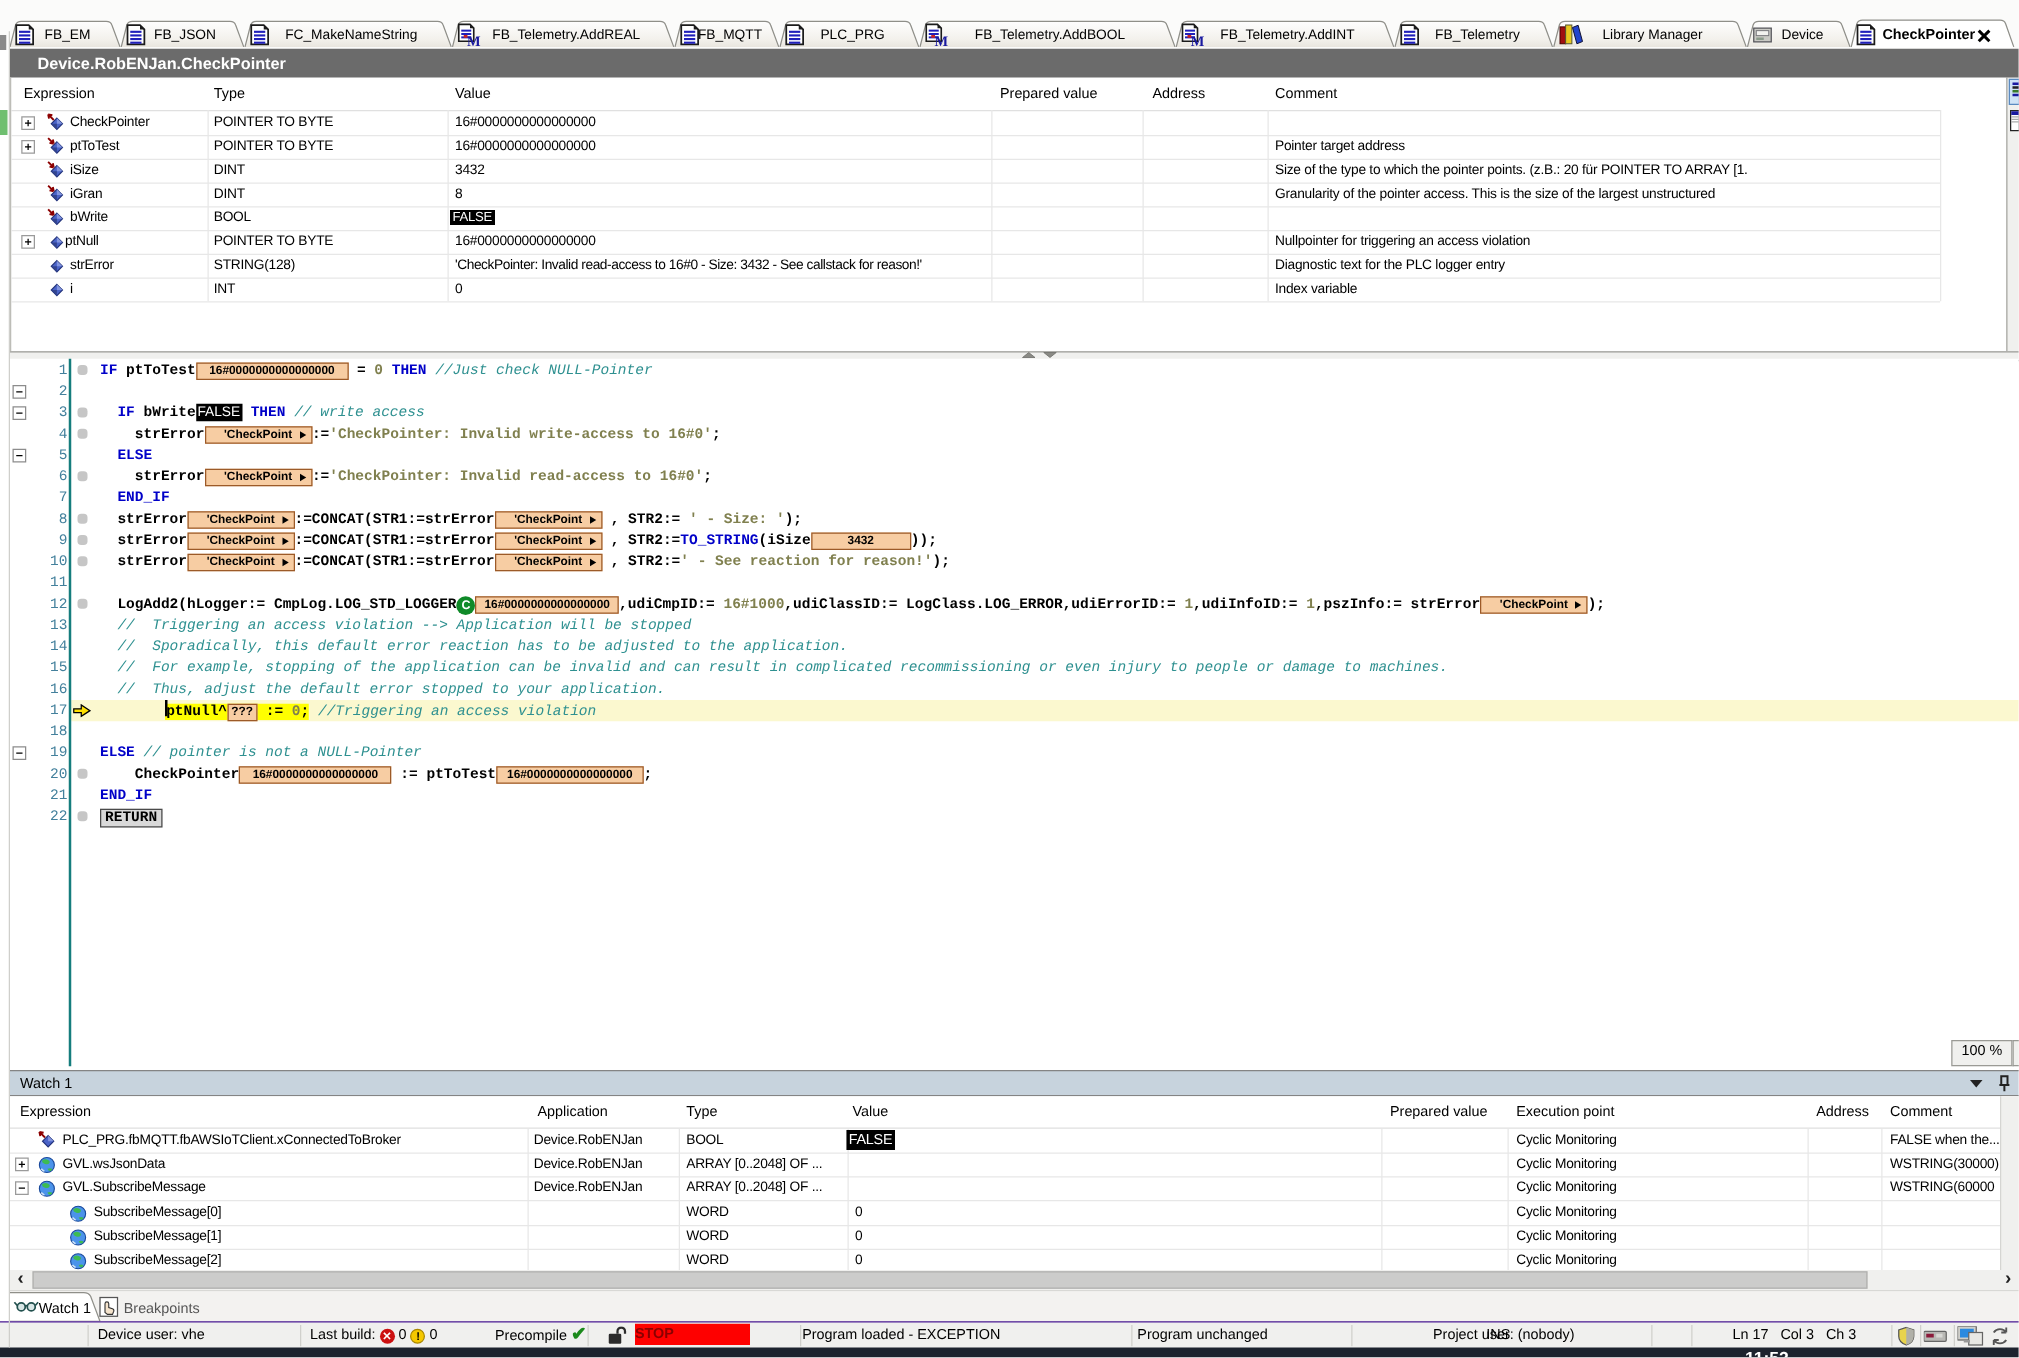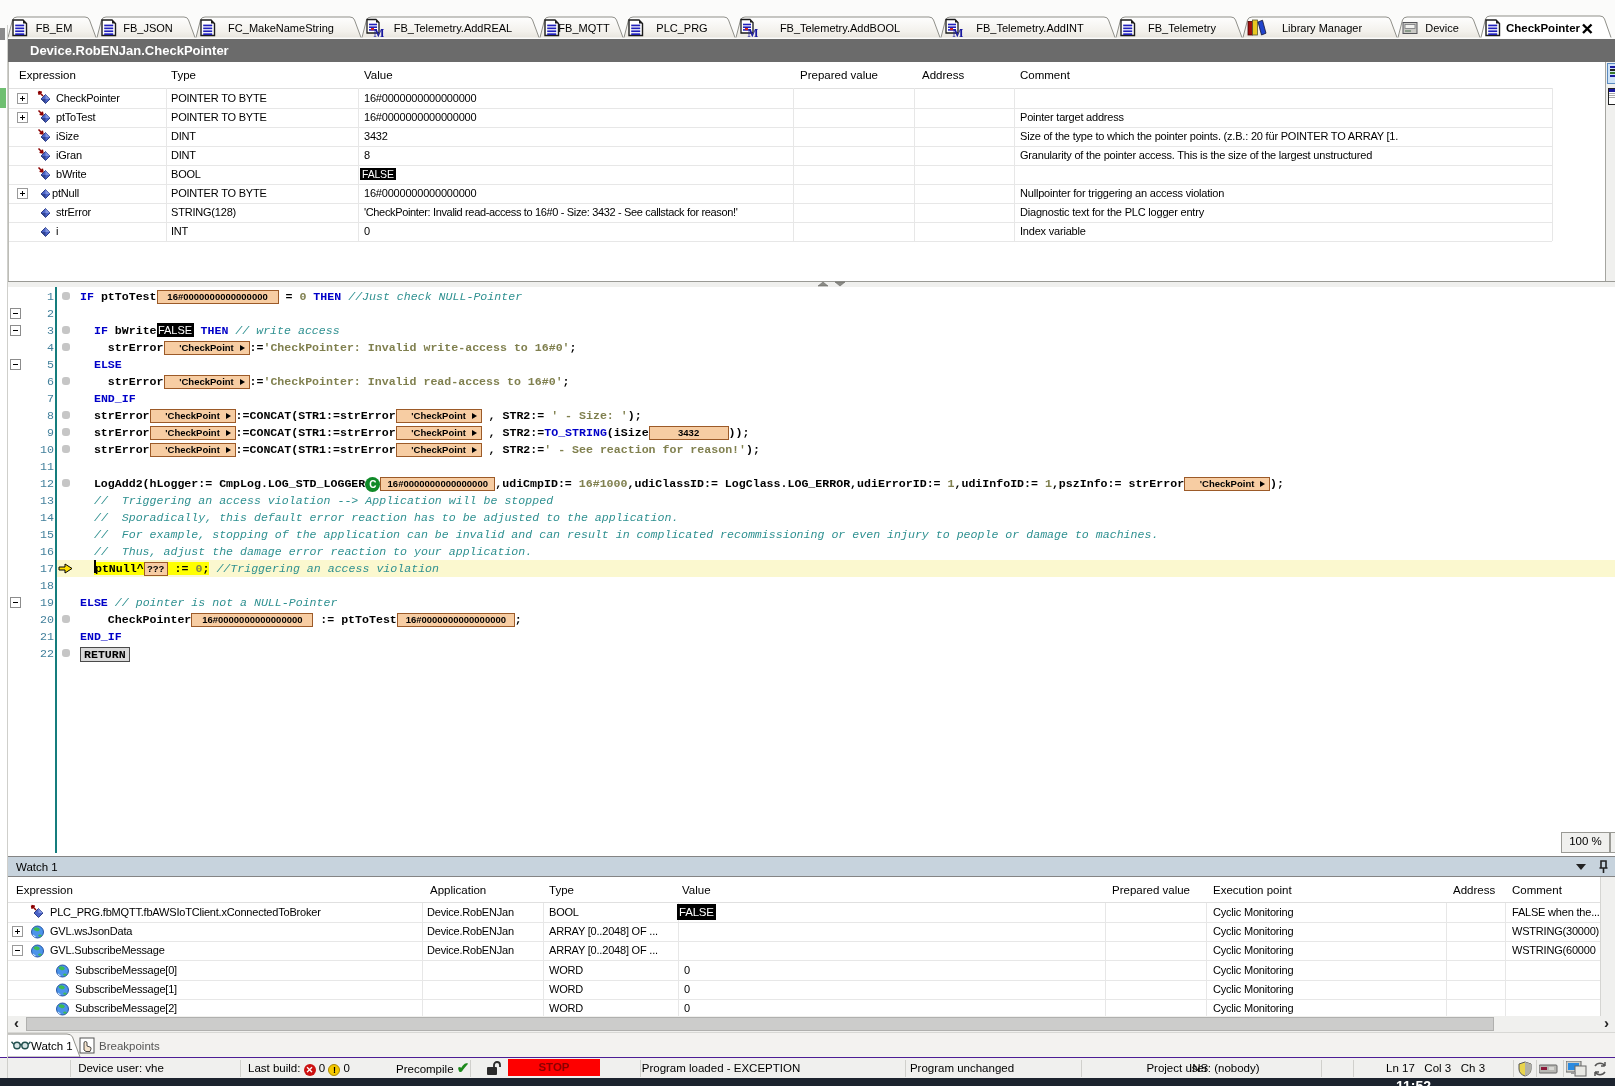--- a/index.html
+++ b/index.html
@@ -329,24 +329,24 @@
     <div class="cl" style="top:86px;"><span class="ln">6</span><div class="dot"></div><span class="ct">    strError<span class="mb" style="width:86px;">'CheckPoint<i class="tri"></i></span>:=<span class="n">'CheckPointer: Invalid read-access to 16#0'</span>;</span></div>
     <div class="cl" style="top:103px;"><span class="ln">7</span><span class="ct">  <span class="k">END_IF</span></span></div>
     <div class="cl" style="top:120px;"><span class="ln">8</span><div class="dot"></div><span class="ct">  strError<span class="mb" style="width:86px;">'CheckPoint<i class="tri"></i></span>:=CONCAT(STR1:=strError<span class="mb" style="width:86px;">'CheckPoint<i class="tri"></i></span> , STR2:= <span class="n">' - Size: '</span>);</span></div>
     <div class="cl" style="top:137px;"><span class="ln">9</span><div class="dot"></div><span class="ct">  strError<span class="mb" style="width:86px;">'CheckPoint<i class="tri"></i></span>:=CONCAT(STR1:=strError<span class="mb" style="width:86px;">'CheckPoint<i class="tri"></i></span> , STR2:=<span class="k">TO_STRING</span>(iSize<span class="mb" style="width:80px;">3432</span>));</span></div>
     <div class="cl" style="top:154px;"><span class="ln">10</span><div class="dot"></div><span class="ct">  strError<span class="mb" style="width:86px;">'CheckPoint<i class="tri"></i></span>:=CONCAT(STR1:=strError<span class="mb" style="width:86px;">'CheckPoint<i class="tri"></i></span> , STR2:=<span class="n">' - See reaction for reason!'</span>);</span></div>
     <div class="cl" style="top:171px;"><span class="ln">11</span><span class="ct"></span></div>
     <div class="cl" style="top:188px;"><span class="ln">12</span><div class="dot"></div><span class="ct">  LogAdd2(hLogger:= CmpLog.LOG_STD_LOGGER<span style="display:inline-block;width:15px;height:15px;border-radius:50%;background:#0f8a28;color:#fff;font-family:'Liberation Sans',sans-serif;font-size:10px;font-weight:bold;line-height:15px;text-align:center;vertical-align:-1px;">C</span><span class="mb" style="width:115px;">16#0000000000000000</span>,udiCmpID:= <span class="n">16#1000</span>,udiClassID:= LogClass.LOG_ERROR,udiErrorID:= <span class="n">1</span>,udiInfoID:= <span class="n">1</span>,pszInfo:= strError<span class="mb" style="width:86px;">'CheckPoint<i class="tri"></i></span>);</span></div>
     <div class="cl" style="top:205px;"><span class="ln">13</span><span class="ct">  <span class="c">//  Triggering an access violation --&gt; Application will be stopped</span></span></div>
     <div class="cl" style="top:222px;"><span class="ln">14</span><span class="ct">  <span class="c">//  Sporadically, this default error reaction has to be adjusted to the application.</span></span></div>
     <div class="cl" style="top:239px;"><span class="ln">15</span><span class="ct">  <span class="c">//  For example, stopping of the application can be invalid and can result in complicated recommissioning or even injury to people or damage to machines.</span></span></div>
-    <div class="cl" style="top:256px;"><span class="ln">16</span><span class="ct">  <span class="c">//  Thus, adjust the damage error reaction to your application.</span></span></div>
+    <div class="cl" style="top:256px;"><span class="ln">16</span><span class="ct">  <span class="c">//  Thus, adjust the default error stopped to your application.</span></span></div>
     <div class="cl" style="top:273px;"><span class="ln">17</span><svg style="position:absolute;left:50px;top:3px;" width="15" height="11" xmlns="http://www.w3.org/2000/svg">
         <path d="M1,4 h6 v-3 l7,4.5 l-7,4.5 v-3 h-6 z" fill="#ffe000" stroke="#000" stroke-width="1"></path>
-      </svg><span class="ct">  <span style="background:#ffff00;"><span style="display:inline-block;width:2px;height:13px;background:#000;vertical-align:-1px;margin-right:-1px;"></span>ptNull^<span class="mb" style="width:24px;">???</span> := <span class="n">0</span>;</span> <span class="c">//Triggering an access violation</span></span></div>
+      </svg><span class="ct">  <span style="background:#ffff00;margin-left:38px;"><span style="display:inline-block;width:2px;height:13px;background:#000;vertical-align:-1px;margin-right:-1px;"></span>ptNull^<span class="mb" style="width:24px;">???</span> := <span class="n">0</span>;</span> <span class="c">//Triggering an access violation</span></span></div>
     <div class="cl" style="top:290px;"><span class="ln">18</span><span class="ct"></span></div>
     <div class="cl" style="top:307px;"><div class="fold"><i></i></div><span class="ln">19</span><span class="ct"><span class="k">ELSE</span> <span class="c">// pointer is not a NULL-Pointer</span></span></div>
     <div class="cl" style="top:324px;"><span class="ln">20</span><div class="dot"></div><span class="ct">    CheckPointer<span class="mb" style="width:122px;">16#0000000000000000</span> := ptToTest<span class="mb" style="width:118px;">16#0000000000000000</span>;</span></div>
     <div class="cl" style="top:341px;"><span class="ln">21</span><span class="ct"><span class="k">END_IF</span></span></div>
     <div class="cl" style="top:358px;"><span class="ln">22</span><div class="dot"></div><span class="ct"><span style="display:inline-block;box-sizing:border-box;height:15px;background:#d9d9d9;border:1px solid #4a4a4a;line-height:13px;padding:0 3px;vertical-align:-0.5px;">RETURN</span></span></div>
   </div>
 <div class="abs" id="gutline"></div>
 <div class="abs" id="zoombox">100 %</div>
 <div class="abs" style="left:1610px;top:832px;width:5px;height:19px;background:#f0f0ee;border:1px solid #9a9a95;border-right:none;"></div>
 <div class="abs" id="watchbar">
@@ -491,21 +491,21 @@
     <div class="sep" style="left:1513px;"></div>
     <div class="sep" style="left:1536px;"></div>
     <div class="sep" style="left:1563px;"></div>
     <div style="position:absolute;left:-29px;width:300px;text-align:center;top:0;">Device user: vhe</div>
     <div style="position:absolute;left:248px;top:0;">Last build: <span style="display:inline-block;width:12px;height:12px;border-radius:50%;background:#cc1111;color:#fff;font-size:9px;line-height:12px;text-align:center;font-weight:bold;vertical-align:-1px;">✕</span> 0 <span style="display:inline-block;width:12px;height:12px;border-radius:50%;background:#f5c800;border:1px solid #aa8800;box-sizing:border-box;color:#000;font-size:9px;line-height:11px;text-align:center;font-weight:bold;vertical-align:-1px;">!</span> 0</div>
     <div style="position:absolute;left:360px;top:0;margin-left:36px;">Precompile <span style="color:#1c8a1c;font-size:15px;font-weight:bold;">✔</span></div>
     <svg style="position:absolute;left:486px;top:3px;" width="16" height="15" xmlns="http://www.w3.org/2000/svg">
       <rect x="1" y="6" width="10" height="8" rx="1" fill="#2b2b2b"></rect>
       <path d="M8,6 v-2 a3,3 0 0 1 6,0 v2" fill="none" stroke="#2b2b2b" stroke-width="1.8"></path>
     </svg>
-    <div style="position:absolute;left:508px;top:1px;width:92px;height:17px;background:#fe0000;color:#8b0000;font-weight:bold;text-align:center;line-height:17px;">STOP</div>
+    <div style="position:absolute;left:508px;top:1px;width:92px;height:17px;background:#fe0000;color:#8b0000;font-weight:bold;text-align:left;line-height:17px;">STOP</div>
     <div style="position:absolute;left:571px;width:300px;text-align:center;top:0;">Program loaded - EXCEPTION</div>
     <div style="position:absolute;left:812px;width:300px;text-align:center;top:0;">Program unchanged</div>
     <div style="position:absolute;left:1053px;width:300px;text-align:center;top:0;">Project user: (nobody)</div>
     <div style="position:absolute;left:1189px;width:300px;text-align:left;top:0;">INS</div>
     <div style="position:absolute;left:1386px;top:0;">Ln 17&nbsp;&nbsp;&nbsp;Col 3&nbsp;&nbsp;&nbsp;Ch 3</div>
     <svg style="position:absolute;left:1518px;top:3px;" width="14" height="16" xmlns="http://www.w3.org/2000/svg">
       <path d="M7,1 L13,3 V8 Q13,13 7,15 Q1,13 1,8 V3 z" fill="#e8d44c" stroke="#555" stroke-width="1"></path>
       <path d="M7,1 L13,3 V8 Q13,13 7,15 z" fill="#b0b0a8"></path>
     </svg>
     <svg style="position:absolute;left:1539px;top:5px;" width="20" height="12" xmlns="http://www.w3.org/2000/svg">

